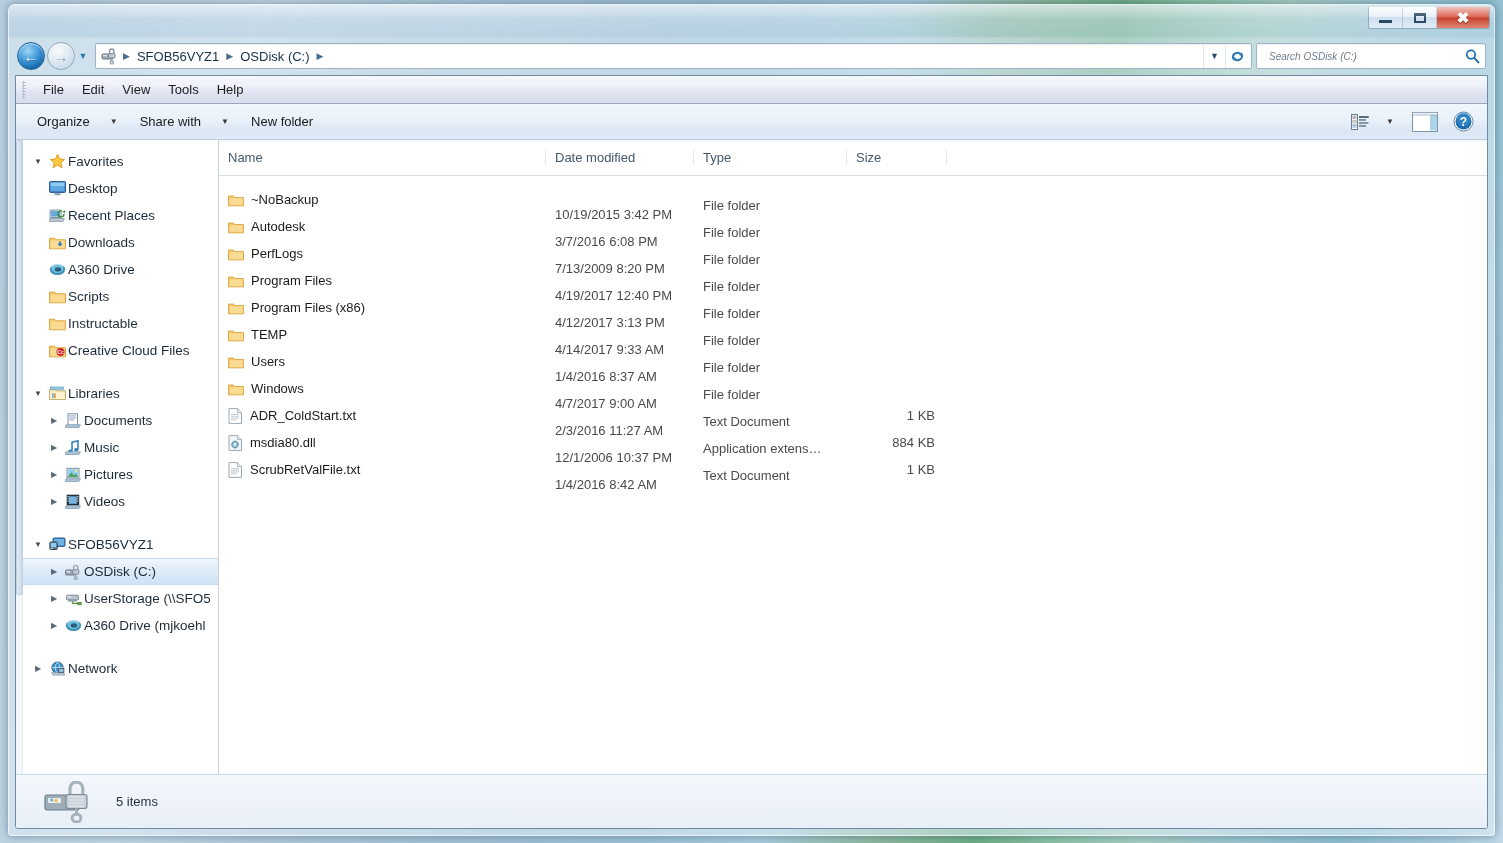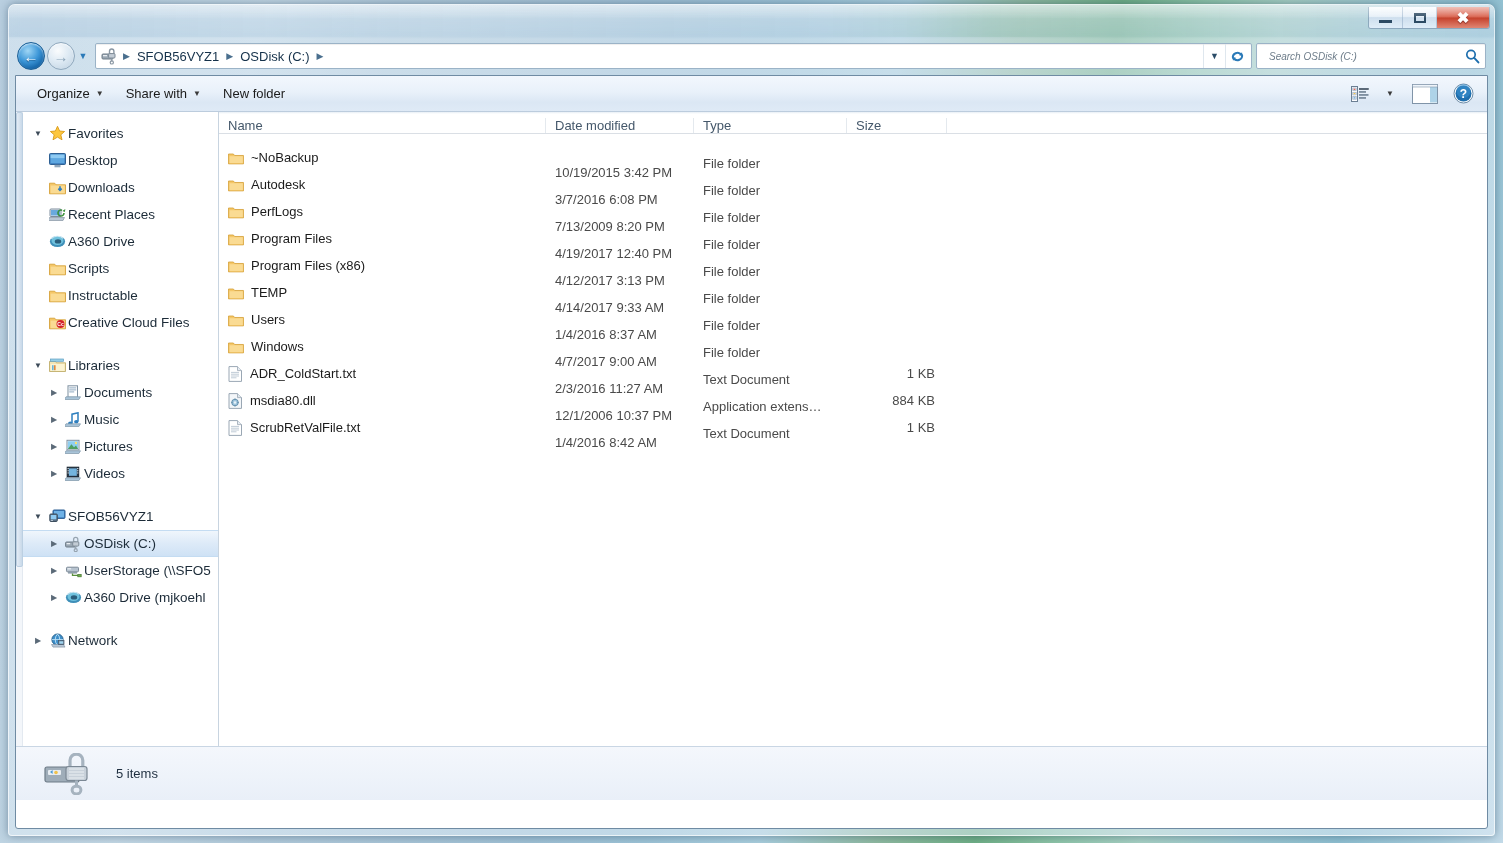--- a/index.html
+++ b/index.html
@@ -166,21 +166,21 @@
   }
 
   
   #toolbar {
     height: 36px; display: flex; align-items: center; padding: 0 6px 0 10px;
     background: linear-gradient(to bottom, #f2f7fd 0%, #e9f1fa 45%, #dbe7f4 75%, #dfeaf6 100%);
     border-bottom: 1px solid #bcccdd;
   }
   .tbtn {
     font-size: 13px; color: #1b1b1b; padding: 5px 10px; cursor: default;
-    display: flex; align-items: center; gap: 6px; border: 1px solid transparent; border-radius: 3px;
+    display: flex; align-items: center; gap: 20px; border: 1px solid transparent; border-radius: 3px;
   }
   .caret { font-size: 8px; color: #3a3a3a; }
   .tb-spacer { flex: 1 1 auto; }
   .ticon { width: 30px; height: 26px; display:flex; align-items:center; justify-content:center; cursor: default; }
 
   
   #split { display: flex; height: calc(100% - 28px - 36px - 54px); }
 
   
   #navpane {
@@ -214,21 +214,21 @@
   .navicon { width: 22px; flex: none; display:flex; align-items:center; justify-content:center; }
   .navlabel { overflow: hidden; }
   .navitem.indent1 { padding-left: 14px; }
   .navitem.child { padding-left: 30px; }
   .navgap { height: 16px; }
 
   
   #listpane { flex: 1 1 auto; background: #ffffff; position: relative; overflow: hidden; }
 
   #colheader {
-    display: flex; height: 22px; align-items: flex-end;
+    display: flex; height: 36px; align-items: center;
     border-bottom: 1px solid #dadfe5;
     background: #ffffff;
     position: relative;
   }
   #colheader:before {
     content:""; position:absolute; left:0; right:0; top:0; height:2px;
     background: linear-gradient(to bottom, #e8eef5, #ffffff);
   }
   .col {
     display: flex; align-items: center; font-size: 13px; color: #44576a;
@@ -340,20 +340,27 @@
         <svg width="17" height="17" viewBox="0 0 17 17">
           <circle cx="7" cy="6.6" r="4.2" fill="none" stroke="#1f6fae" stroke-width="1.7"></circle>
           <path d="M10.2 9.8 L14.4 14.4" stroke="#1f6fae" stroke-width="2" stroke-linecap="round"></path>
         </svg>
       </span>
     </div>
   </div>
 
   <div id="client">
 
+    <div id="menubar">
+      <div class="menuitem">File</div>
+      <div class="menuitem">Edit</div>
+      <div class="menuitem">View</div>
+      <div class="menuitem">Tools</div>
+      <div class="menuitem">Help</div>
+    </div>
 
     <div id="toolbar">
       <div class="tbtn">
         <span>Organize</span>
         <span class="caret">▼</span>
       </div>
       <div class="tbtn">
         <span>Share with</span>
         <span class="caret">▼</span>
       </div>
@@ -430,39 +437,39 @@
               <rect x="1.6" y="1.6" width="13.8" height="3.5" fill="#8ecaf2"></rect>
               <rect x="5.5" y="11.8" width="6" height="2.5" fill="#8fa6bb"></rect>
             </svg>
           </span>
           <span class="navlabel">Desktop</span>
         </div>
 
         <div class="navitem child">
           <span class="navicon">
             <svg width="17" height="15" viewBox="0 0 17 15">
-              <path d="M0.5 3.2 h5.2 l1.3 1.6 h9.5 v9 h-16 z" fill="#f5c768" stroke="#d29b2c" stroke-width="0.8"></path>
-              <path d="M1.6 5.6 h14.2 v7.6 h-14.2 z" fill="#fadb93"></path>
-              <path d="M11 6.2 v3.6 M9.3 8.6 l1.7 1.8 l1.7 -1.8" stroke="#2f7fc0" stroke-width="1.6" fill="none"></path>
-            </svg>
-          </span>
-          <span class="navlabel">Downloads</span>
-        </div>
-
-        <div class="navitem child">
-          <span class="navicon">
-            <svg width="17" height="15" viewBox="0 0 17 15">
               <rect x="1" y="2" width="11" height="7.5" rx="1" fill="#e8eef4" stroke="#7c8c9c"></rect>
               <rect x="2" y="3" width="9" height="5.5" fill="#69a9dd"></rect>
               <path d="M0.5 10.5 h15 l-1.5 3 h-15 z" fill="#b8c6d3" stroke="#8795a3" stroke-width="0.7"></path>
               <path d="M13 3.2 a3 3 0 1 0 2 2.8" fill="none" stroke="#3b8f3b" stroke-width="1.6"></path>
               <path d="M16.3 2 l-0.4 3 l-2.6 -1 z" fill="#3b8f3b"></path>
             </svg>
           </span>
           <span class="navlabel">Recent Places</span>
+        </div>
+
+        <div class="navitem child">
+          <span class="navicon">
+            <svg width="17" height="15" viewBox="0 0 17 15">
+              <path d="M0.5 3.2 h5.2 l1.3 1.6 h9.5 v9 h-16 z" fill="#f5c768" stroke="#d29b2c" stroke-width="0.8"></path>
+              <path d="M1.6 5.6 h14.2 v7.6 h-14.2 z" fill="#fadb93"></path>
+              <path d="M11 6.2 v3.6 M9.3 8.6 l1.7 1.8 l1.7 -1.8" stroke="#2f7fc0" stroke-width="1.6" fill="none"></path>
+            </svg>
+          </span>
+          <span class="navlabel">Downloads</span>
         </div>
 
         <div class="navitem child">
           <span class="navicon">
             <svg width="17" height="15" viewBox="0 0 17 15">
               <ellipse cx="8.5" cy="7.5" rx="7.6" ry="5.6" fill="#3e8fb8"></ellipse>
               <ellipse cx="8.5" cy="6.8" rx="6" ry="4.2" fill="#6fc1dd"></ellipse>
               <ellipse cx="9" cy="7.4" rx="3.2" ry="2.2" fill="#2a5e7c"></ellipse>
               <path d="M2.2 5 a7 5 0 0 1 12 -0.6" fill="none" stroke="#cfeaf5" stroke-width="1.2"></path>
             </svg>

